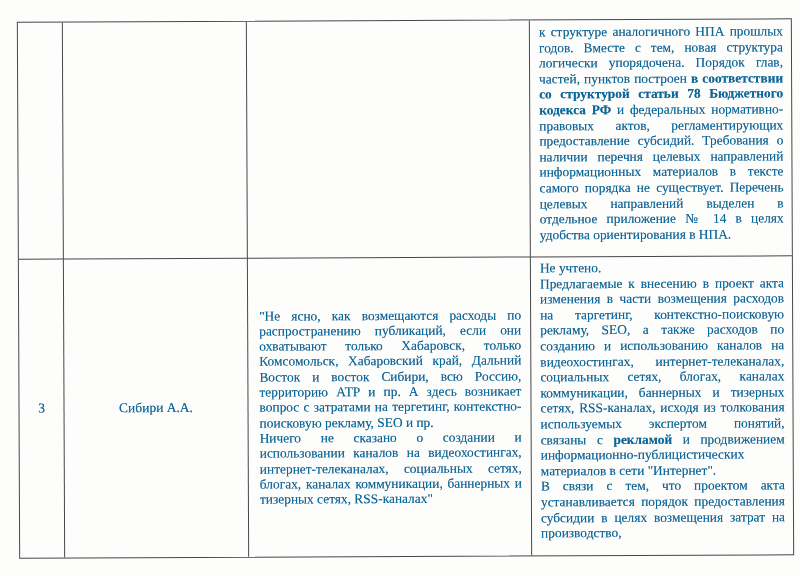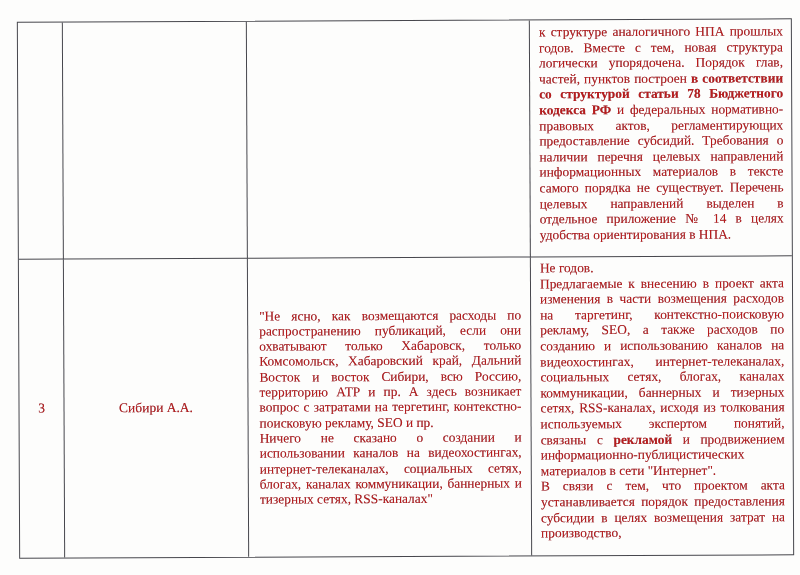--- a/index.html
+++ b/index.html
@@ -7,21 +7,21 @@
     padding: 0;
     background: #ffffff;
   }
   .page {
     position: relative;
     width: 800px;
     height: 575px;
     background: #fdfdfc;
     overflow: hidden;
     font-family: "Liberation Serif", "DejaVu Serif", serif;
-    color: #b91c1c;
+    color: #0369a1;
   }
   .doc-table {
     position: absolute;
     left: 18px;
     top: 20px;
     width: 773px;
     height: 535px;
     display: grid;
     grid-template-columns: 45px 184px 283px 261px;
     grid-template-rows: 237px 298px;
@@ -83,19 +83,19 @@
       <span>3</span>
     </div>
     <div class="cell last-row center-cell">
       <span>Сибири А.А.</span>
     </div>
     <div class="cell last-row text-cell comment-cell">
       <p>"Не ясно, как возмещаются расходы по распространению публикаций, если они охватывают только Хабаровск, только Комсомольск, Хабаровский край, Дальний Восток и восток Сибири, всю Россию, территорию АТР и пр.  А здесь возникает вопрос с затратами на тергетинг, контекстно-поисковую рекламу, SEO и пр.</p>
       <p>Ничего не сказано о создании и использовании каналов на видеохостингах, интернет-телеканалах, социальных сетях, блогах, каналах коммуникации, баннерных и тизерных сетях, RSS-каналах"</p>
     </div>
     <div class="cell last-col last-row text-cell response-bottom">
-      <p>Не годов.</p>
+      <p>Не учтено.</p>
       <p><span>Предлагаемые к внесению в проект акта изменения в части возмещения расходов на таргетинг, контекстно-поисковую рекламу, SEO, а также расходов по созданию и использованию каналов на видеохостингах, интернет-телеканалах, социальных сетях, блогах, каналах коммуникации, баннерных и тизерных сетях, RSS-каналах, исходя из толкования используемых экспертом понятий, связаны с </span><b>рекламой</b><span> и продвижением информационно-публицистических материалов в сети "Интернет".</span></p>
       <p>В связи с тем, что проектом акта устанавливается порядок предоставления субсидии в целях возмещения затрат на производство,</p>
     </div>
 
   </div>
 </div>
 
 </body></html>

